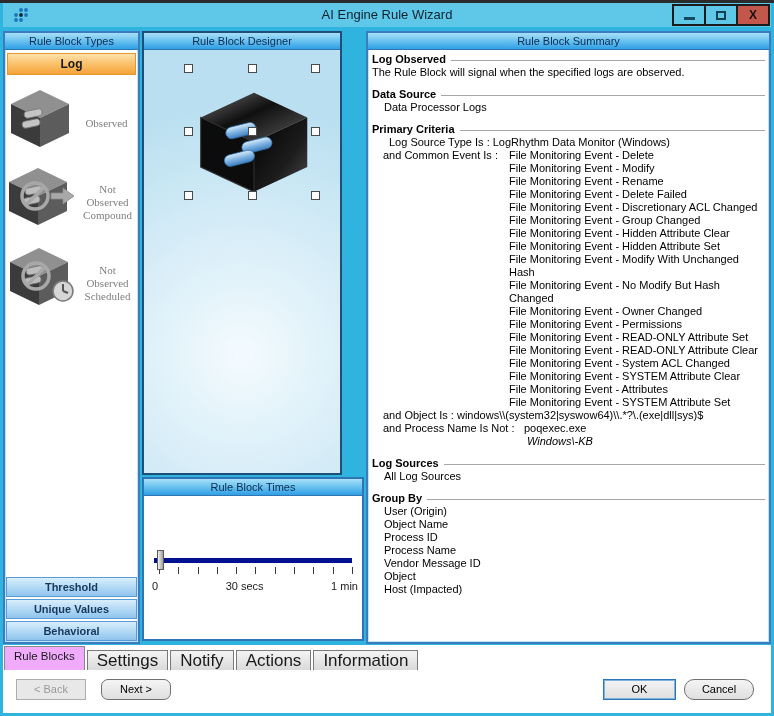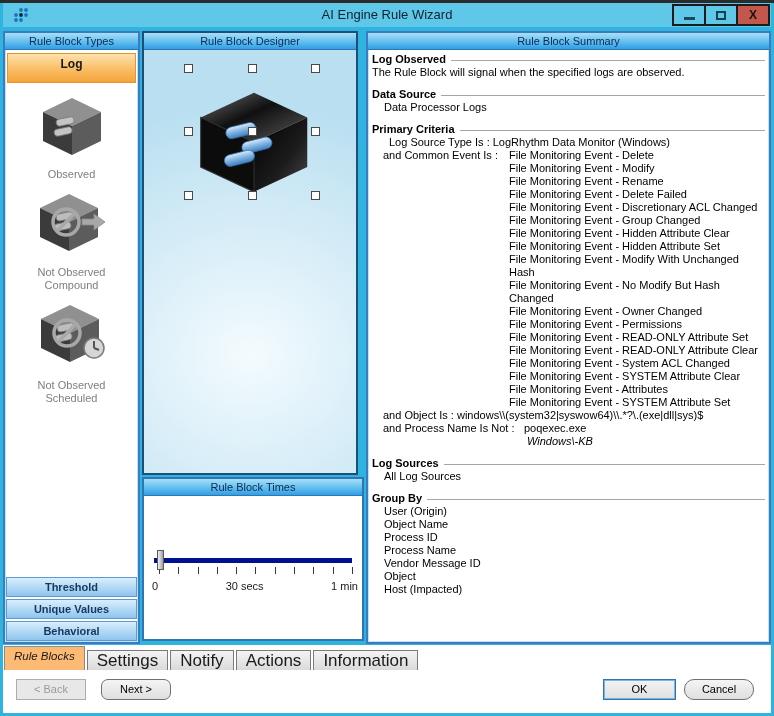--- a/index.html
+++ b/index.html
@@ -21,32 +21,32 @@
   .content { position:absolute; top:27px; left:3px; right:3px; bottom:3px; background:#FFFFFF; }
   .upper-bg { position:absolute; top:0; left:0; right:0; height:618px; background:#2FB4E0; }
 
   
   .panel { position:absolute; background:#fff; border:2px solid #3B7BBF; box-shadow: inset 0 0 0 1px #BFE3F5; }
   .panel-header { height:17px; background:linear-gradient(180deg,#A9DFF8 0%,#6FC5F0 45%,#2F9FE6 100%);
                   text-align:center; font-size:11px; color:#0B2B52; line-height:17px; border-bottom:1px solid #2F76B2; }
 
   
   .panel-types { left:0; top:4px; width:137px; height:613px; display:flex; flex-direction:column; }
-  .log-btn { margin:3px 2px 2px 2px; height:30px; border:1px solid #E2962B;
+  .log-btn { margin:3px 2px 2px 2px; height:22px; border:1px solid #E2962B;
              background:linear-gradient(180deg,#FDE2AC 0%,#FAC06A 50%,#F5A33A 100%);
              font-size:12px; font-weight:bold; color:#1A1A1A; text-align:center; line-height:20px; cursor:pointer; }
-  .type-item { display:flex; flex-direction:column; align-items:center; margin-top:10px; cursor:pointer; }
+  .type-item { display:flex; flex-direction:row; align-items:center; margin-top:10px; cursor:pointer;font-family:Liberation Serif, serif; }
   .type-label { margin-top:5px; font-size:11px; color:#7E7E7E; text-align:center; width:100px; line-height:13px; }
   .accordion { margin-top:auto; padding:0 1px 1px 1px; }
   .acc-btn { height:20px; margin-top:2px; border:1px solid #5A9BD5;
              background:linear-gradient(180deg,#D9EEFB 0%,#AFD8F4 55%,#8FC4EC 100%);
              font-size:11px; font-weight:bold; color:#17375E; text-align:center; line-height:18px; cursor:pointer; }
 
   
-  .panel-designer { left:139px; top:4px; width:216px; height:444px; border-color:#1F4E79; }
+  .panel-designer { left:139px; top:4px; width:200px; height:444px; border-color:#1F4E79; }
   .designer-canvas { position:relative; width:100%; height:calc(100% - 17px);
       background:radial-gradient(ellipse 130% 60% at 50% 72%, #F4FBFE 0%, #D9EEF8 45%, #B9DFF0 100%); }
   .handle { position:absolute; width:9px; height:9px; background:#fff; border:1px solid #4A4A4A; }
   .cube-wrap { position:absolute; left:48px; top:34px; }
 
   
   .panel-times { left:139px; top:450px; width:222px; height:164px; border-color:#2E75B6; }
   .times-body { position:relative; height:calc(100% - 17px); background:#fff; }
   .slider-track { position:absolute; left:10px; right:10px; top:62px; height:5px; background:#00118F; cursor:pointer; }
   .slider-handle { position:absolute; left:13px; top:54px; width:7px; height:20px;
@@ -67,21 +67,21 @@
   .pfx-ce { display:inline-block; width:126px; }
   .cont-ce { padding-left:137px; }
   .pfx-pn { display:inline-block; width:141px; }
   .cont-pn { padding-left:155px;font-style:italic; }
 
   
   .tabstrip { position:absolute; left:1px; top:619px; display:flex; align-items:flex-end; height:24px; }
   .tab { height:20px; padding:0 9px; margin-right:2px; font-size:17px; line-height:19px;
          background:linear-gradient(180deg,#F4F4F4,#DADADA); border:1px solid #7A7A7A; border-bottom:none;
          color:#1A1A1A; cursor:pointer; }
-  .tab.active { height:24px; background:#fdba74; font-size:11.5px; border:1px solid #8A8A8A; border-bottom:none; z-index:2;font-style:italic; }
+  .tab.active { height:24px; background:#f0abfc; font-size:11.5px; border:1px solid #8A8A8A; border-bottom:none; z-index:2; }
 
   
   .btn { position:absolute; top:652px; height:21px; font-size:11px; text-align:center; line-height:19px;
          background:linear-gradient(180deg,#F4F4F4,#DFDFDF); border:1px solid #707070; cursor:pointer; }
   .btn-back  { left:13px;  width:70px; color:#9A9A9A; border-color:#ADADAD; background:#E8E8E8; cursor:default; }
   .btn-next  { left:98px;  width:70px;border-radius:7px; }
   .btn-ok    { right:95px; width:73px; border:1px solid #2E75B6; box-shadow:0 0 0 1px #7EB2E0 inset; }
   .btn-cancel{ right:17px; width:70px;border-radius:10px; }
 </style>
 </head>

